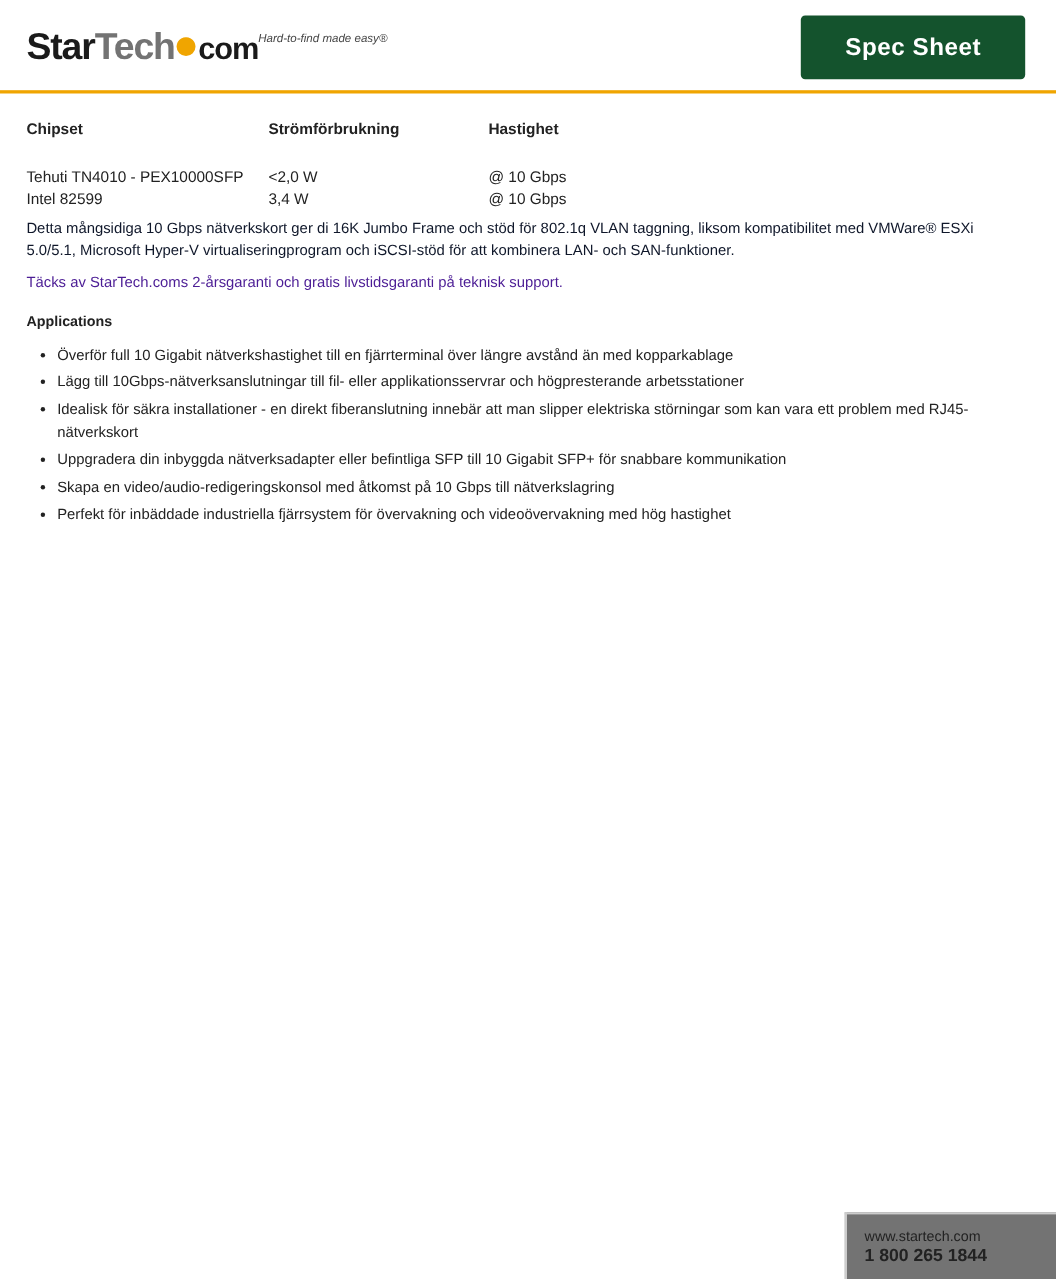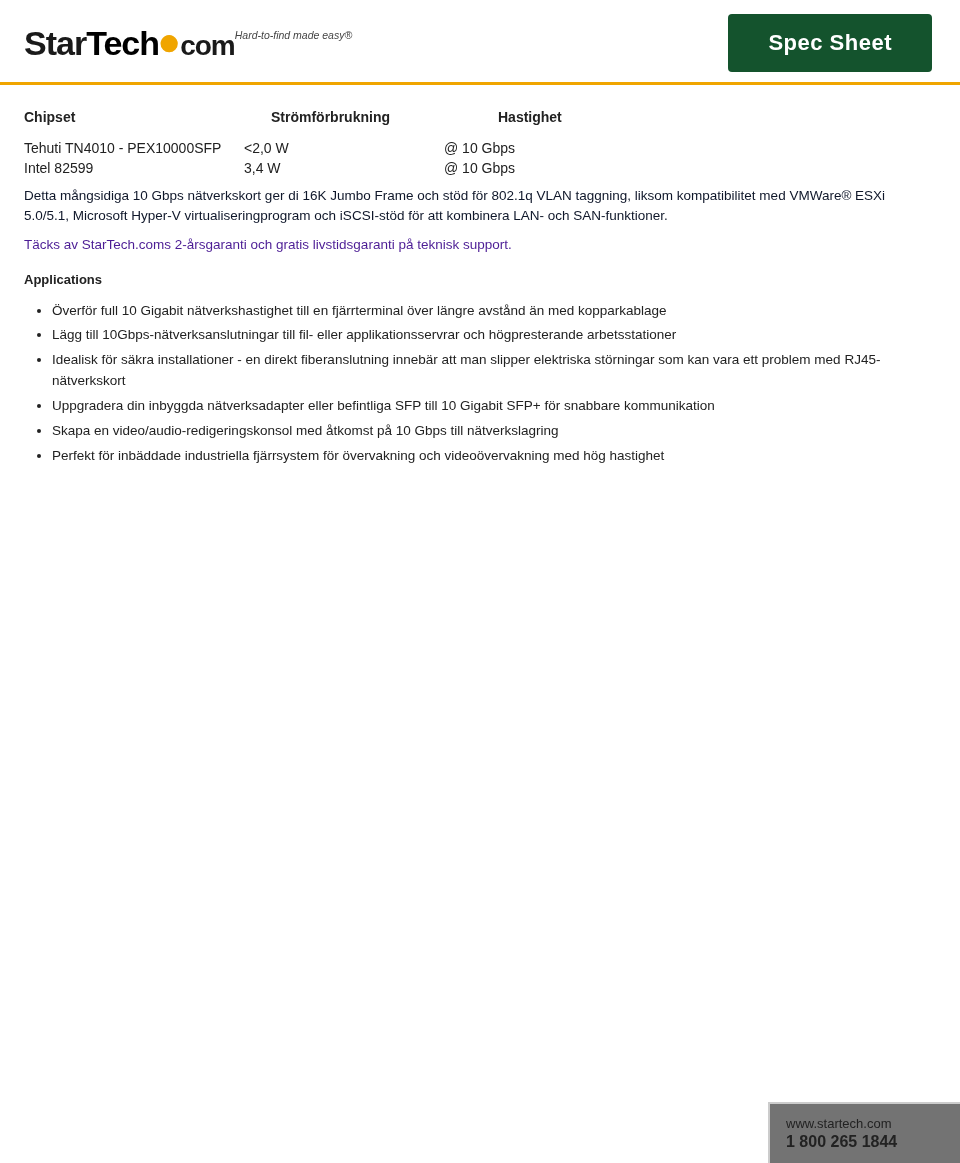--- a/index.html
+++ b/index.html
@@ -34,23 +34,22 @@
     }
 
     
     .content {
       padding: 24px 28px 20px 24px;
     }
 
     
     .table-header-row {
       display: flex;
-      margin-bottom: 11px;
+      margin-bottom: 23px;
       padding: 0 0 4px 0;
-      gap: 27px;
     }
 
     .col-chipset { width: 220px; font-weight: bold; font-size: 14px; }
     .col-power { width: 200px; font-weight: bold; font-size: 14px; }
     .col-speed { width: 200px; font-weight: bold; font-size: 14px; }
 
     .section-title-row {
       margin: 10px 0 8px 0;
       font-size: 13.5px;
       color: #222;
@@ -141,21 +140,21 @@
       align-items: baseline;
       font-size: 34px;
       font-weight: 900;
       letter-spacing: -1px;
       line-height: 1;
       color: #1a1a1a;
       font-family: Arial Black, Arial, sans-serif;
     }
 
     .logo-main .star-part { color: #1a1a1a; }
-    .logo-main .tech-part { color: #000000; }
+    .logo-main .tech-part { color: #737373; }
     .logo-main .com-part { font-size: 28px; color: #1a1a1a; }
     .logo-main .dot-part {
       color: #f0a500;
       font-size: 40px;
       line-height: 0.6;
       margin-left: -2px;
     }
 
     .logo-tagline-text {
       font-size: 10.5px;

